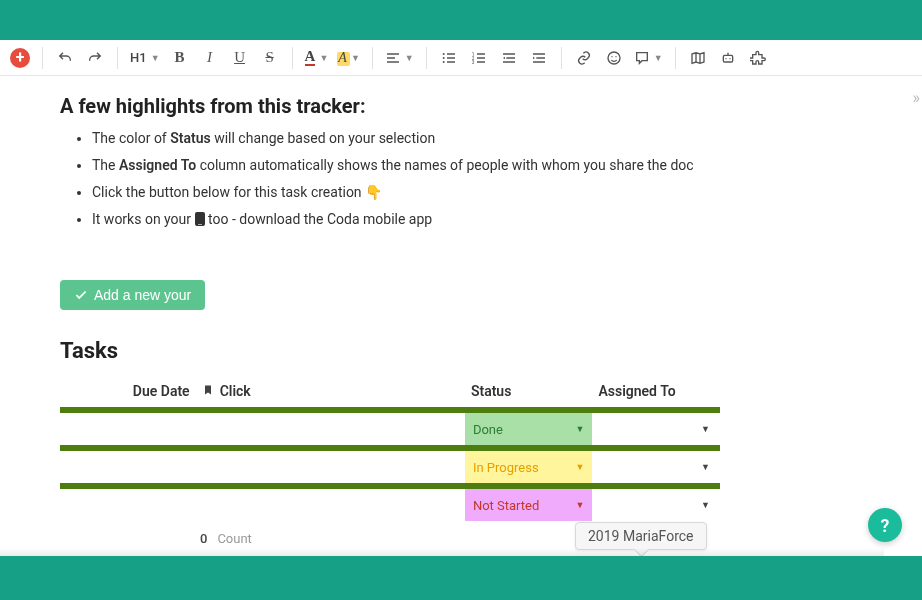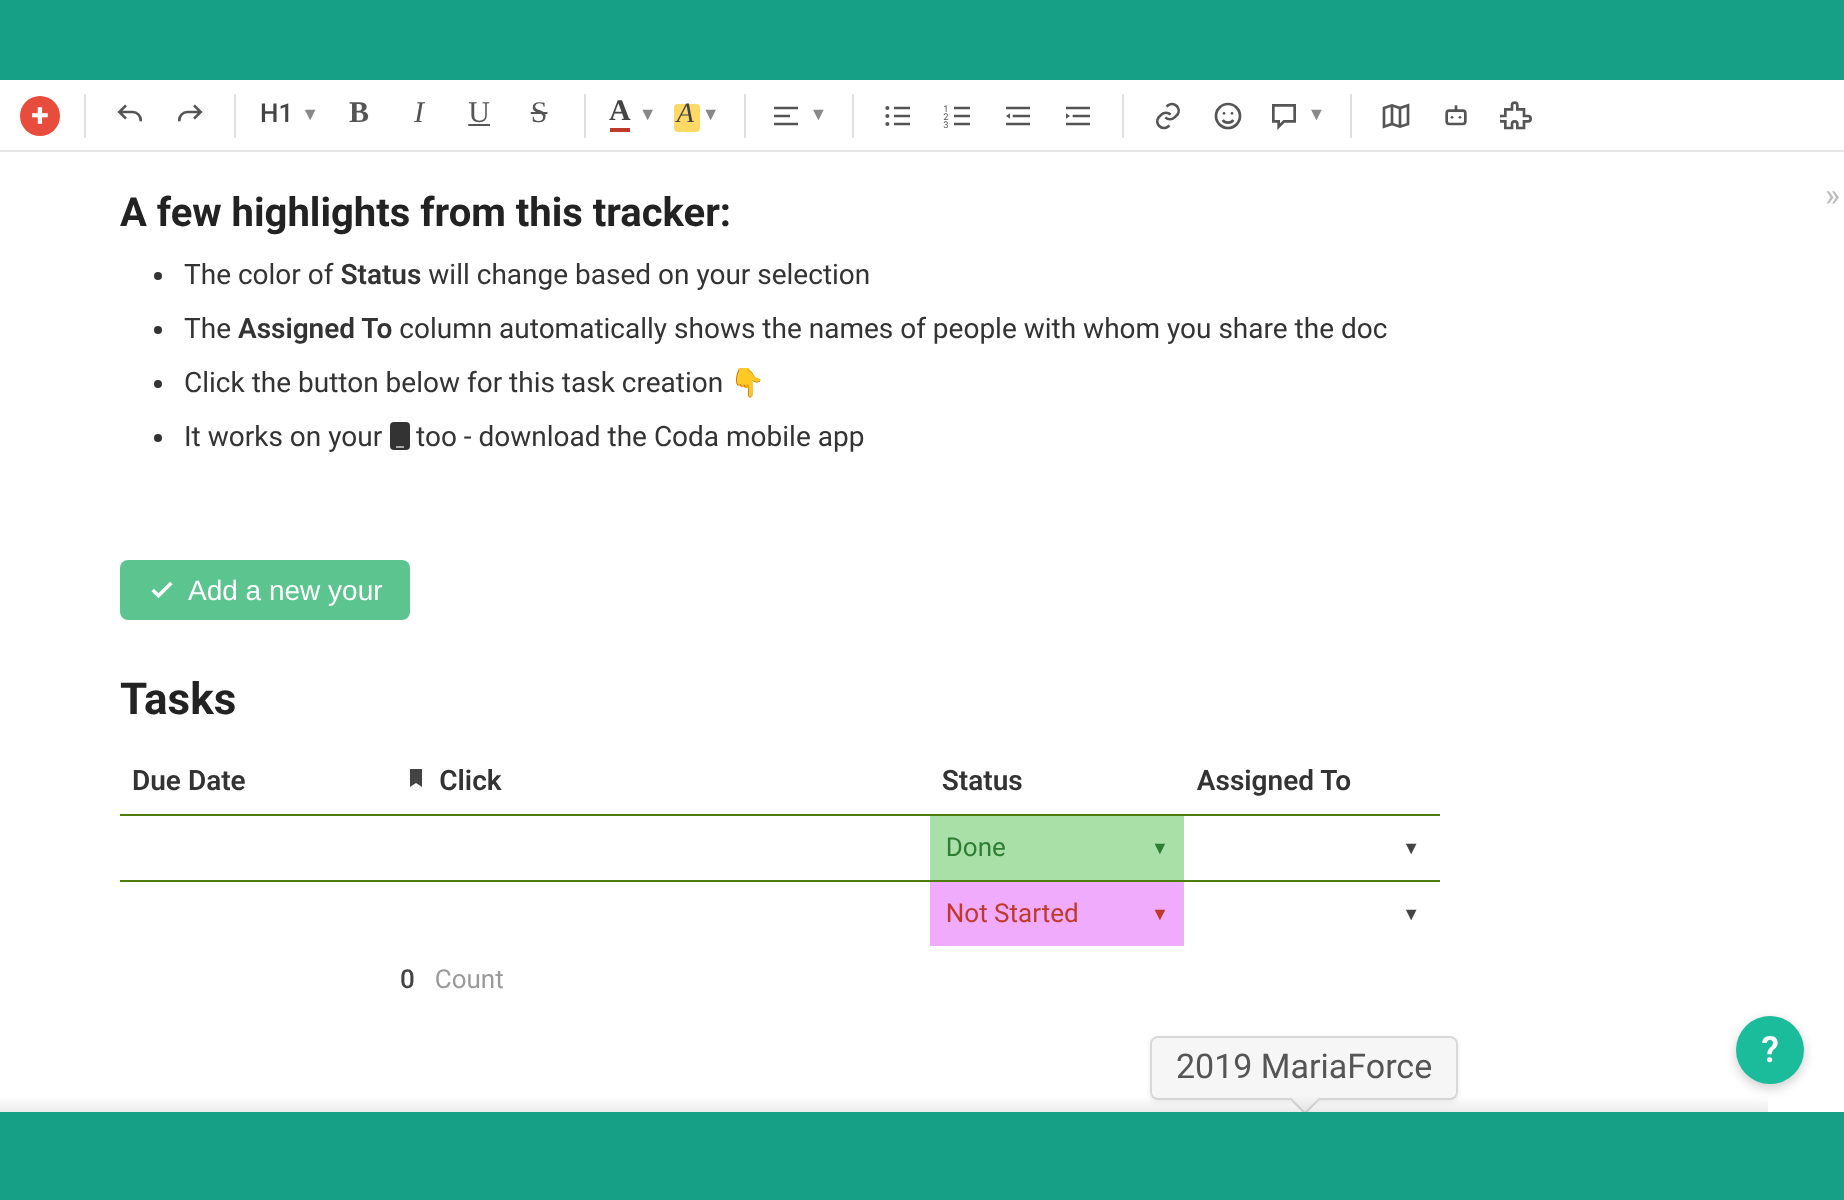--- a/index.html
+++ b/index.html
@@ -63,25 +63,25 @@
   border-radius: 4px; border: none; cursor: pointer;
 }
 .add-btn svg { width: 14px; height: 14px; }
 
 .table { width: 660px; border-collapse: collapse; margin-top: 8px; }
 .table th {
   text-align: left; font-weight: 600; font-size: 14px; color: #333;
   padding: 10px 6px 8px 6px;
 }
 .table th.task-col { width: 266px; }
-.table th.due-col { width: 134px; }
+.table th.due-col { width: 134px; text-align: right; }
 .table th.status-col { width: 126px; }
 .table th.assigned-col { width: 126px; }
 .table td {
-  border-top: 1px solid #4d7c0f;
+  border-top: 6px solid #4d7c0f;
   padding: 0; height: 32px;
   font-size: 13px;
 }
 .bookmark-icon { margin-right: 6px; color: #444; }
 
 .status-cell {
   display: flex; align-items: center; justify-content: space-between;
   height: 32px; padding: 0 8px 0 8px;
   font-size: 13px;
 }
@@ -105,21 +105,21 @@
 .collapse-chevrons {
   position: absolute; top: 88px; right: 8px;
   color: #bbb; font-size: 16px; cursor: pointer;
   letter-spacing: -6px;
 }
 .tag-badge {
   position: absolute;
   left: 575px; bottom: 50px;
   background: #f6f6f6; border: 1px solid #d8d8d8;
   border-radius: 4px; padding: 5px 12px;
-  font-size: 17px; color: #555;
+  font-size: 14px; color: #555;
   box-shadow: 0 1px 3px rgba(0,0,0,.08);
 }
 .tag-badge:after {
   content: ''; position: absolute; bottom: -6px; left: 50%;
   margin-left: -5px; width: 10px; height: 10px;
   background: #f6f6f6; border-right: 1px solid #d8d8d8; border-bottom: 1px solid #d8d8d8;
   transform: rotate(45deg);
 }
 .help-fab {
   position: absolute; right: 20px; bottom: 58px;
@@ -323,20 +323,35 @@
           <td>
             <div class="assigned-cell">
               <span class="dd-caret">▼</span>
             </div>
           </td>
         </tr>
         <tr>
           <td></td>
           <td></td>
           <td>
+            <div class="status-cell status-progress">
+              <span>In Progress</span>
+              <span class="dd-caret">▼</span>
+            </div>
+          </td>
+          <td>
+            <div class="assigned-cell">
+              <span class="dd-caret">▼</span>
+            </div>
+          </td>
+        </tr>
+        <tr>
+          <td></td>
+          <td></td>
+          <td>
             <div class="status-cell status-notstarted">
               <span>Not Started</span>
               <span class="dd-caret">▼</span>
             </div>
           </td>
           <td>
             <div class="assigned-cell">
               <span class="dd-caret">▼</span>
             </div>
           </td>

